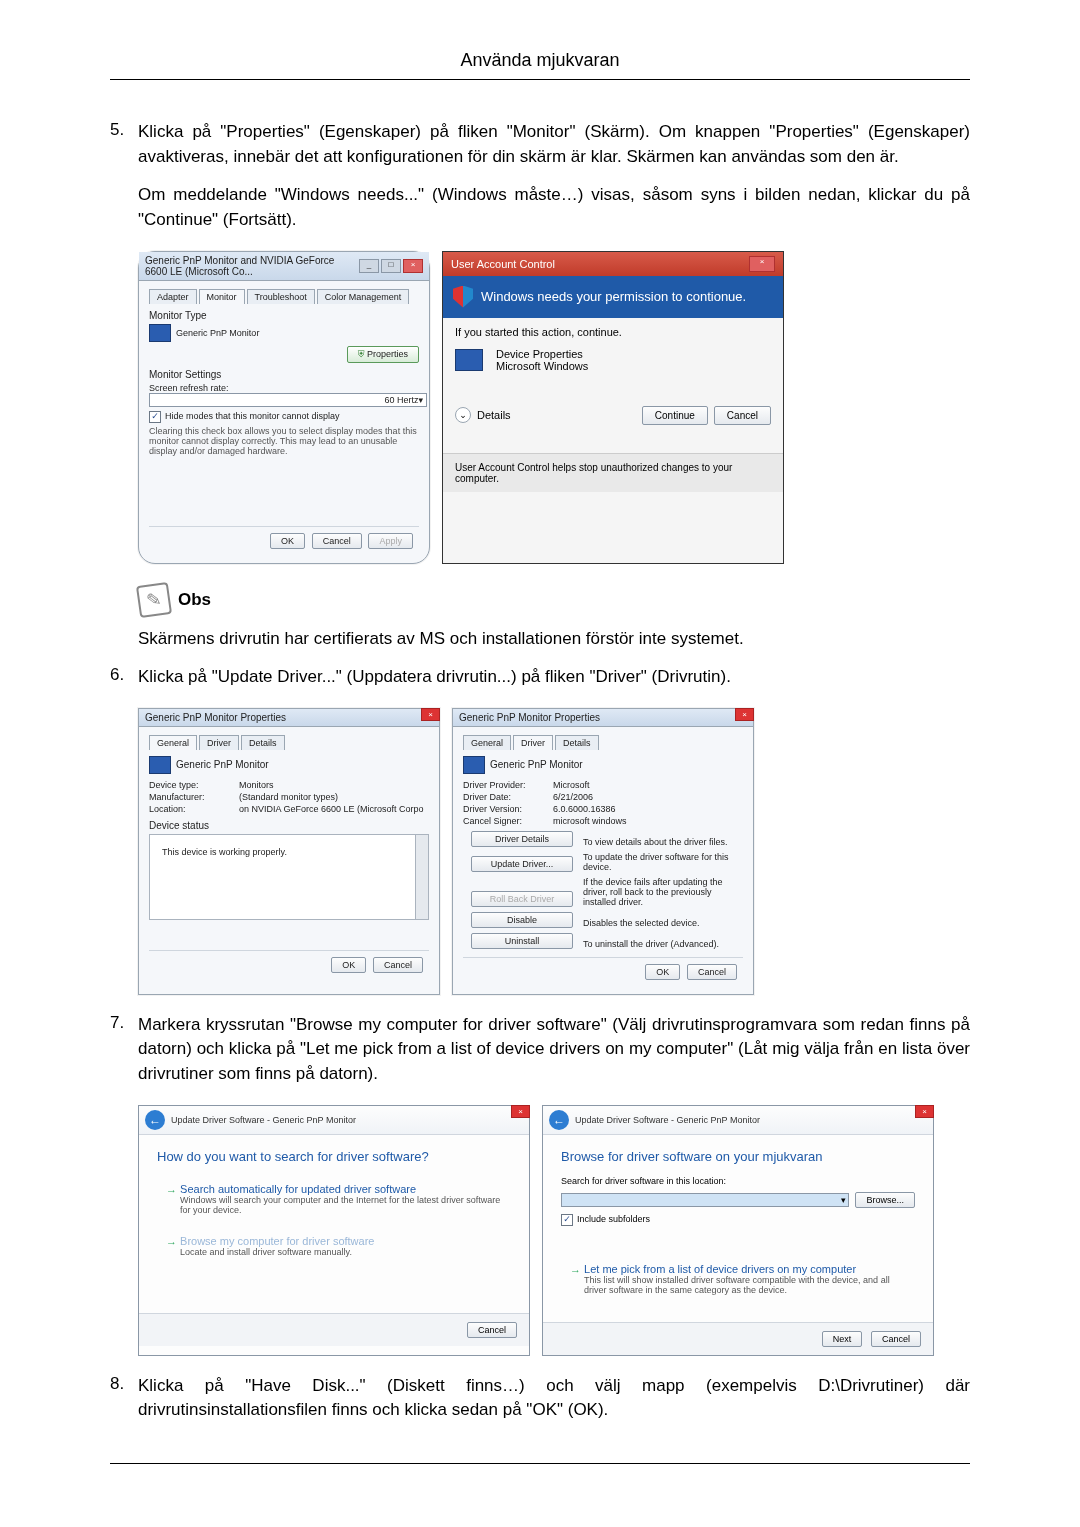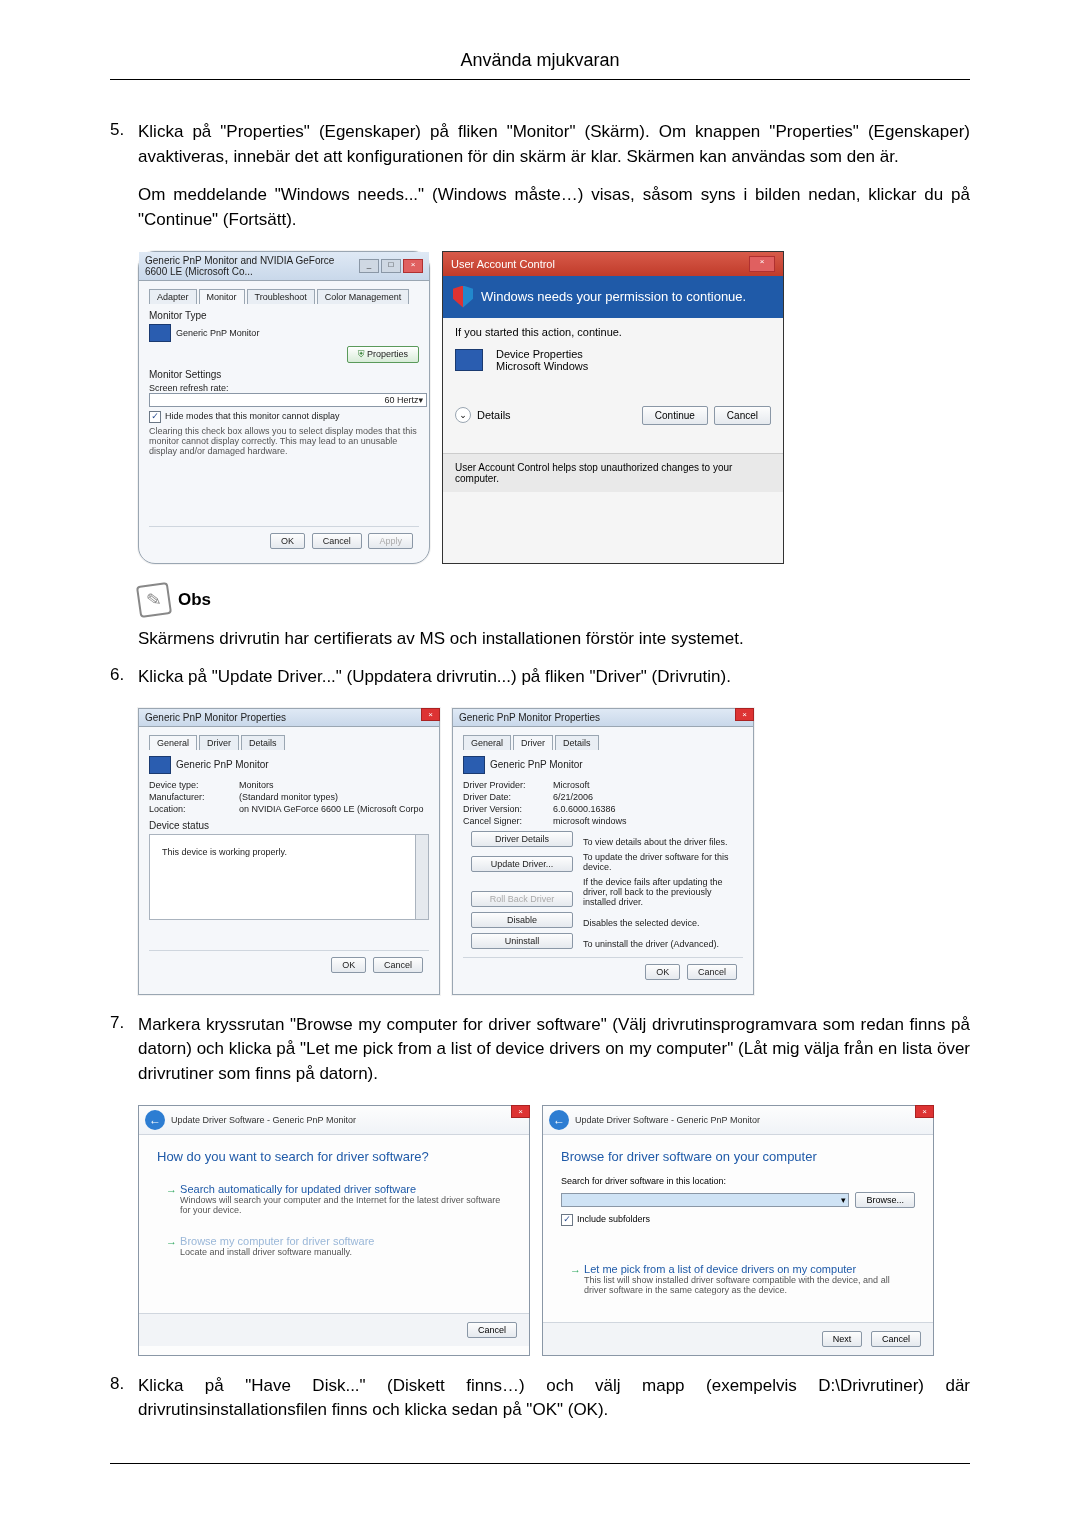--- a/index.html
+++ b/index.html
@@ -435,21 +435,21 @@
       </div>
     </div>
 
     <div class="wiz" style="position:relative;">
       <span class="close-badge">×</span>
       <div class="wiz-top">
         <span class="back-circle">←</span>
         <span class="crumb">Update Driver Software - Generic PnP Monitor</span>
       </div>
       <div class="wiz-body">
-        <div class="wiz-h">Browse for driver software on your computer</div>
+        <div class="wiz-h">Browse for driver software on your mjukvaran</div>
         <div class="field-label">Search for driver software in this location:</div>
         <div class="browse-field">
           <div class="dropdown" style="background:#cfe3f5;">
             <span></span>
             <span>▾</span>
           </div>
           <span class="btn">Browse...</span>
         </div>
         <div class="checkbox-row">
           <span class="checkbox checked"></span>

